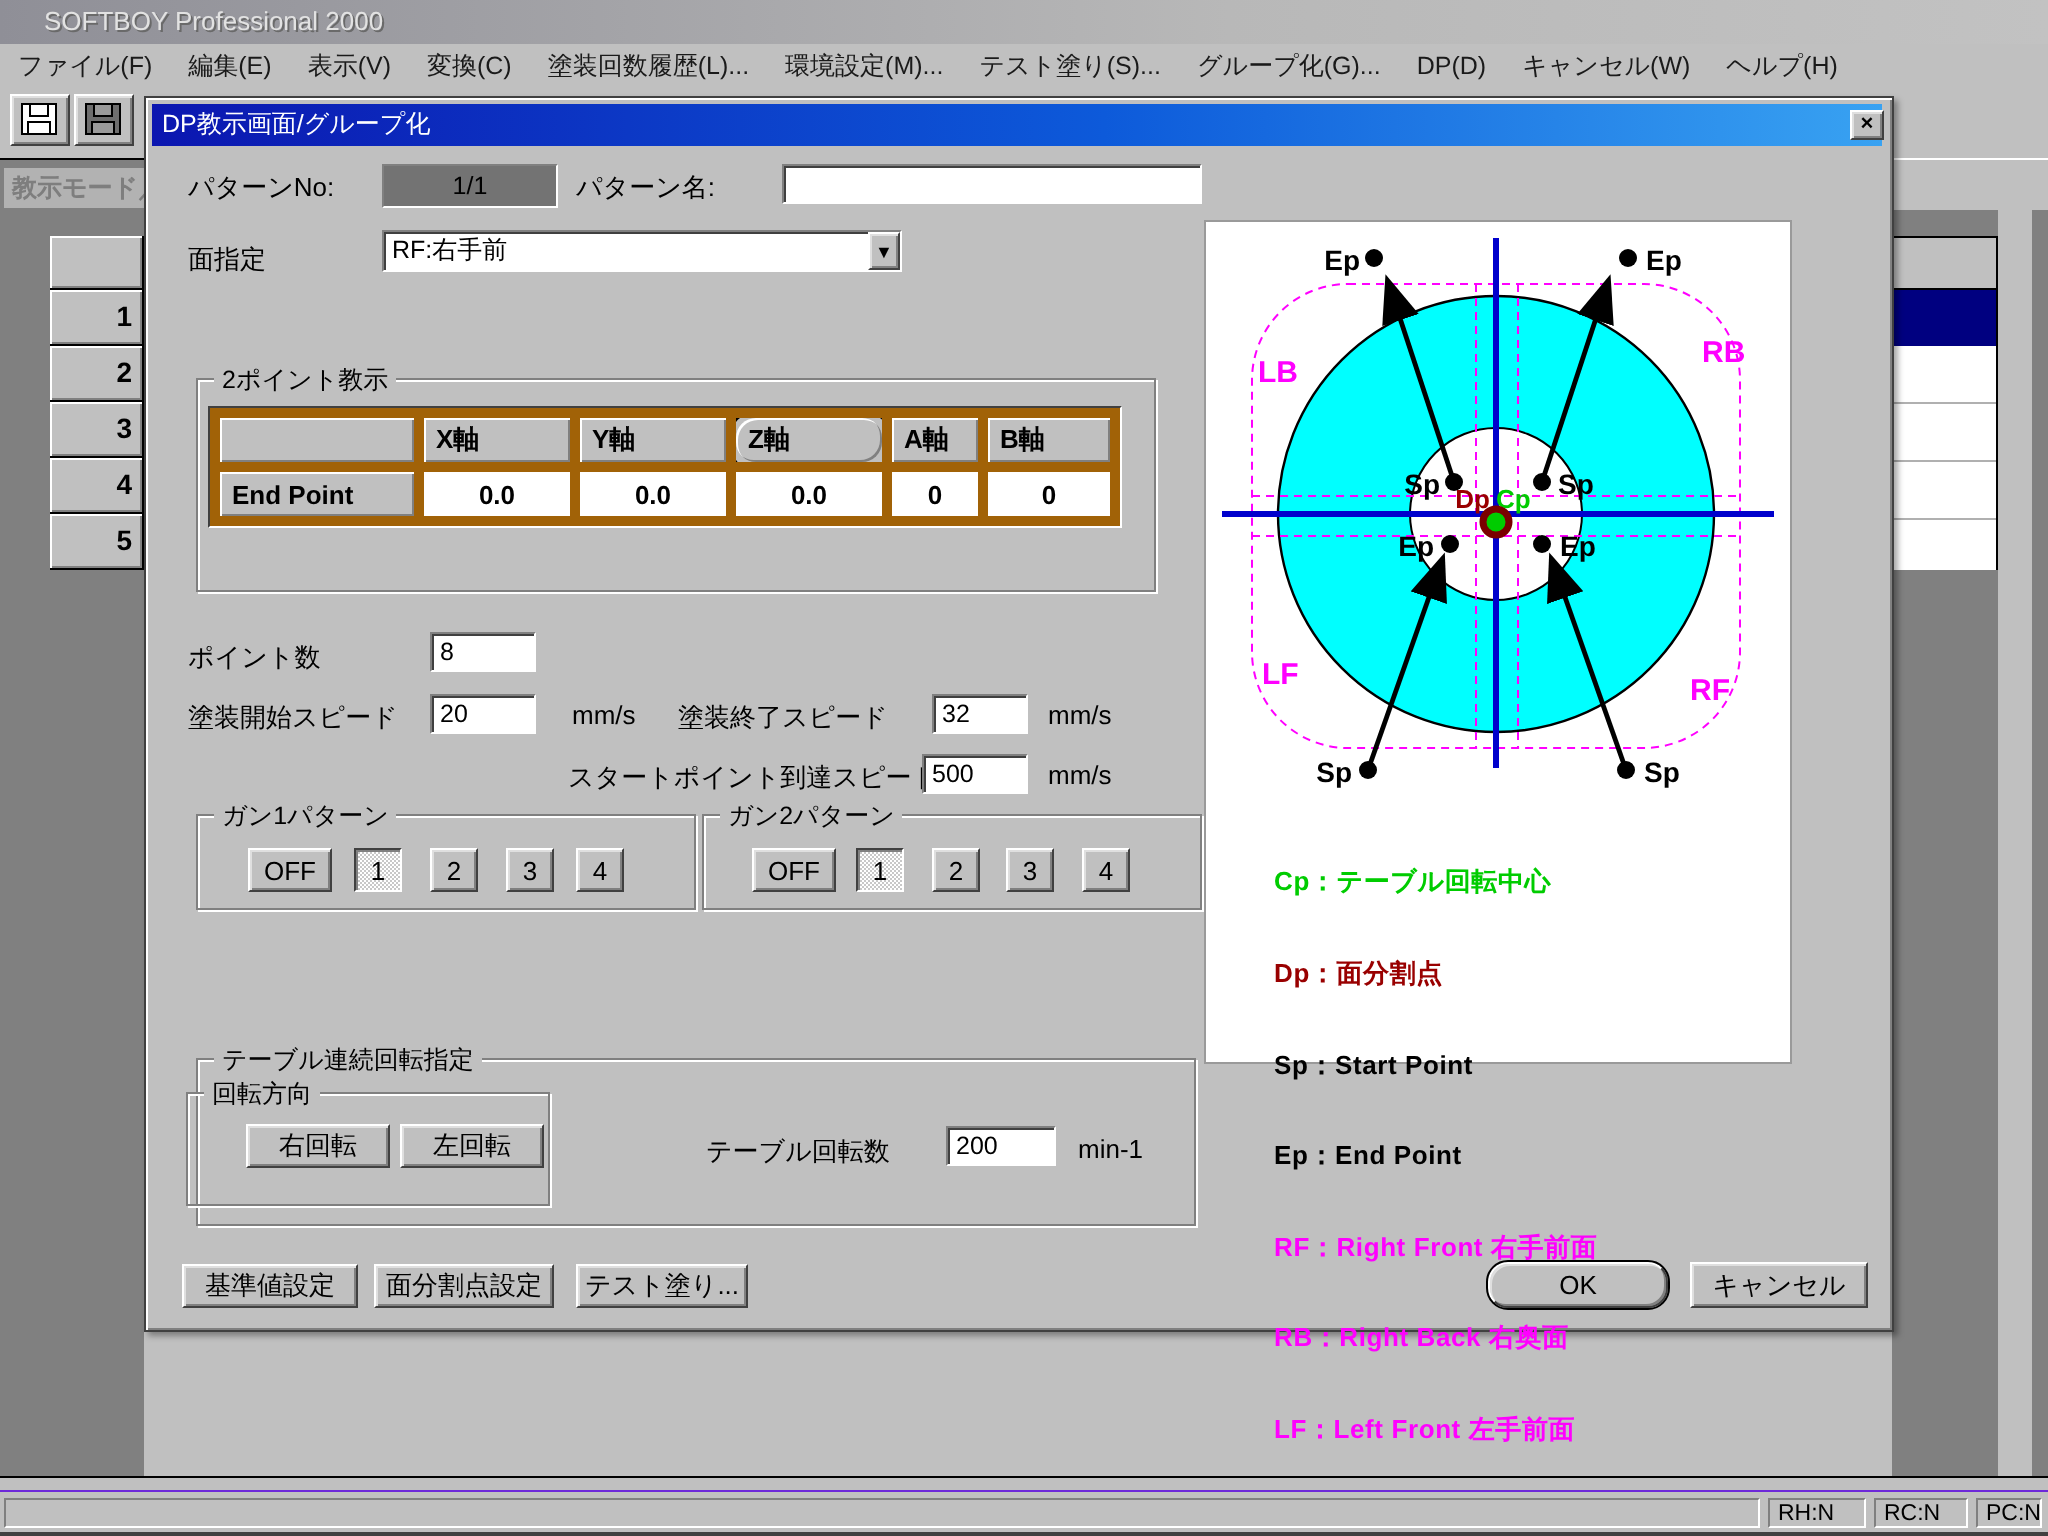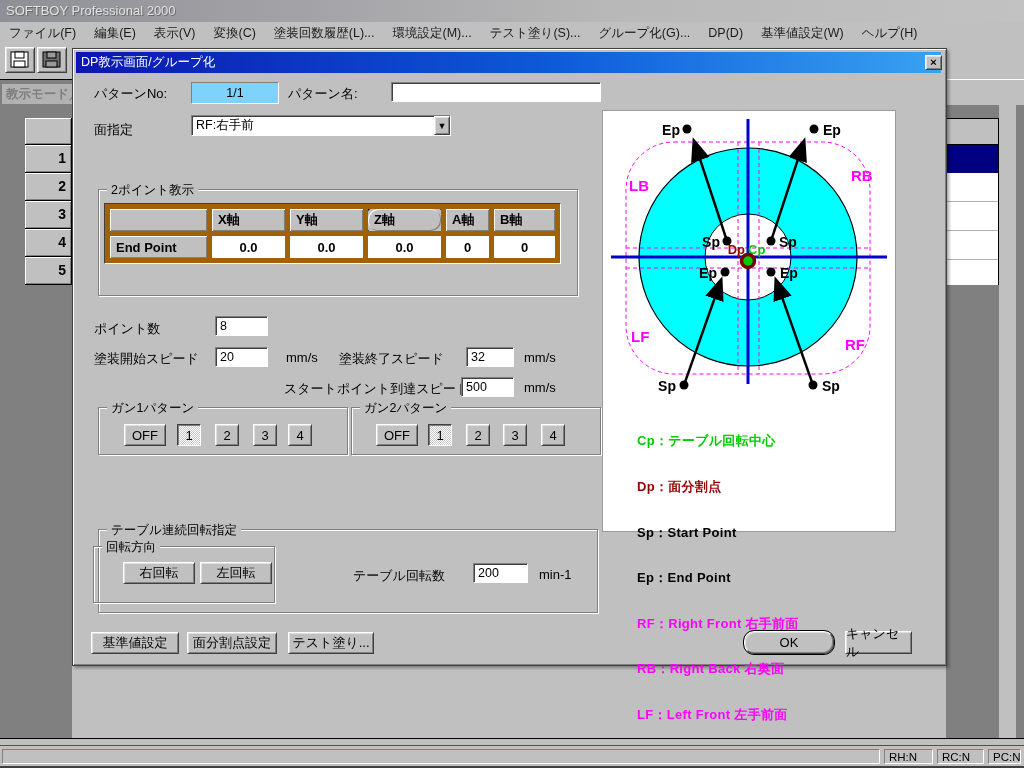--- a/index.html
+++ b/index.html
@@ -3,26 +3,26 @@
 <meta charset="utf-8">
 <style>
   html,body{margin:0;padding:0;}
   body{width:1024px;height:768px;overflow:hidden;background:#c0c0c0;
        font-family:"Liberation Sans","DejaVu Sans",sans-serif;position:relative;
        -webkit-font-smoothing:none;}
   .abs{position:absolute;}
   
   .titlebar-main{left:0;top:0;width:1024px;height:22px;
      background:linear-gradient(90deg,#8f8f97,#b8b8b8 60%,#c2c2c2);
-     color:#e2e2e2;font-size:13px;line-height:22px;padding-left:6px;box-sizing:border-box;
+     color:#e2e2e2;font-size:13px;line-height:22px;padding-left:22px;box-sizing:border-box;
      text-shadow:1px 1px 0 #6a6a6a;}
   .menubar{left:0;top:22px;width:1024px;height:22px;background:#c0c0c0;
      border-bottom:1px solid #868686;display:flex;align-items:center;font-size:12.5px;color:#1a1a1a;}
   .menubar span{padding:0 9px;white-space:nowrap;}
-  .sunkenp{background:#7dd3fc;border-top:1px solid #808080;border-left:1px solid #808080;
+  .sunkenp{background:#737373;border-top:1px solid #808080;border-left:1px solid #808080;
      border-right:1px solid #fff;border-bottom:1px solid #fff;}
   .btn{background:#c0c0c0;border-top:1px solid #fff;border-left:1px solid #fff;
      border-right:1px solid #404040;border-bottom:1px solid #404040;
      box-shadow:inset 1px 1px 0 #dfdfdf,inset -1px -1px 0 #808080;
      font-family:inherit;font-size:13px;color:#000;display:flex;align-items:center;justify-content:center;
      padding:0;box-sizing:border-box;cursor:default;}
   .btn-pressed{border-top:1px solid #404040;border-left:1px solid #404040;
      border-right:1px solid #fff;border-bottom:1px solid #fff;
      box-shadow:inset 1px 1px 0 #808080;
      background:repeating-conic-gradient(#fff 0 25%,#c8c8c8 0 50%) 0 0/2px 2px;}
@@ -75,21 +75,21 @@
 <div class="abs menubar">
   <span>ファイル(F)</span>
   <span>編集(E)</span>
   <span>表示(V)</span>
   <span>変換(C)</span>
   <span>塗装回数履歴(L)...</span>
   <span>環境設定(M)...</span>
   <span>テスト塗り(S)...</span>
   <span>グループ化(G)...</span>
   <span>DP(D)</span>
-  <span>基準値設定(W)</span>
+  <span>キャンセル(W)</span>
   <span>ヘルプ(H)</span>
 </div>
 
 <div class="abs" style="left:0;top:44px;width:1024px;height:35px;background:#c0c0c0;"></div>
 <div class="abs btn" style="left:5px;top:47px;width:30px;height:26px;">
   <svg width="20" height="18" viewBox="0 0 20 18">
     <rect x="1" y="1" width="17" height="15" fill="#fff" stroke="#000"></rect>
     <rect x="5" y="1" width="9" height="6" fill="#fff" stroke="#000"></rect>
     <rect x="4" y="10" width="11" height="6" fill="#fff" stroke="#000"></rect>
   </svg>
@@ -213,21 +213,21 @@
   <div class="abs btn" style="left:50px;top:513px;width:72px;height:22px;">右回転</div>
   <div class="abs btn" style="left:127px;top:513px;width:72px;height:22px;">左回転</div>
   <div class="abs lbl" style="left:280px;top:518px;">テーブル回転数</div>
   <input class="abs field" style="left: 400px; top: 514px; width: 55px; height: 20px;" value="200">
   <div class="abs lbl" style="left:466px;top:518px;">min-1</div>
 
   <div class="abs btn" style="left:18px;top:583px;width:88px;height:22px;">基準値設定</div>
   <div class="abs btn" style="left:114px;top:583px;width:90px;height:22px;">面分割点設定</div>
   <div class="abs btn" style="left:215px;top:583px;width:86px;height:22px;">テスト塗り...</div>
   <div class="abs btn btn-default" style="left:671px;top:582px;width:90px;height:23px;border-radius:10px;">OK</div>
-  <div class="abs btn" style="left:772px;top:582px;width:67px;height:23px;">キャンセル</div>
+  <div class="abs btn" style="left:772px;top:582px;width:89px;height:23px;">キャンセル</div>
 
   <div class="abs diagram">
     <svg class="abs" style="left:0;top:0;" width="292" height="292" viewBox="0 0 292 292">
       <defs>
         <marker id="ah" markerWidth="12" markerHeight="10" refX="7" refY="4" orient="auto">
           <polygon points="0 0, 10 4, 0 8" fill="#000"></polygon>
         </marker>
       </defs>
 
       <circle cx="145" cy="146" r="109" fill="#00ffff" stroke="#000" stroke-width="1.2"></circle>

